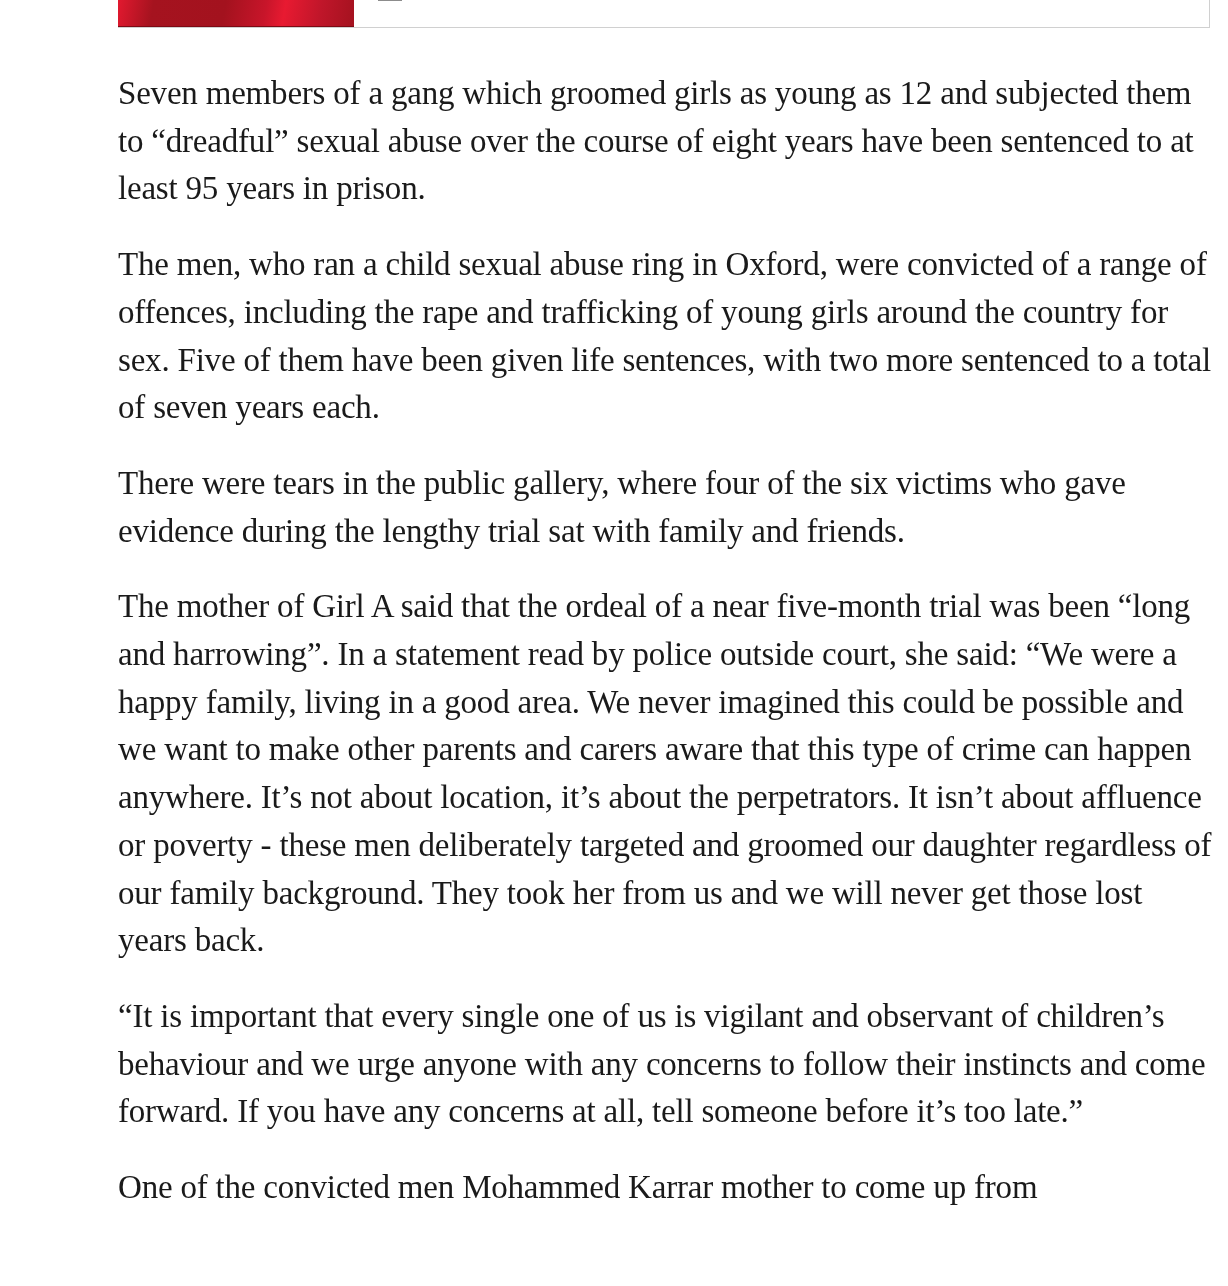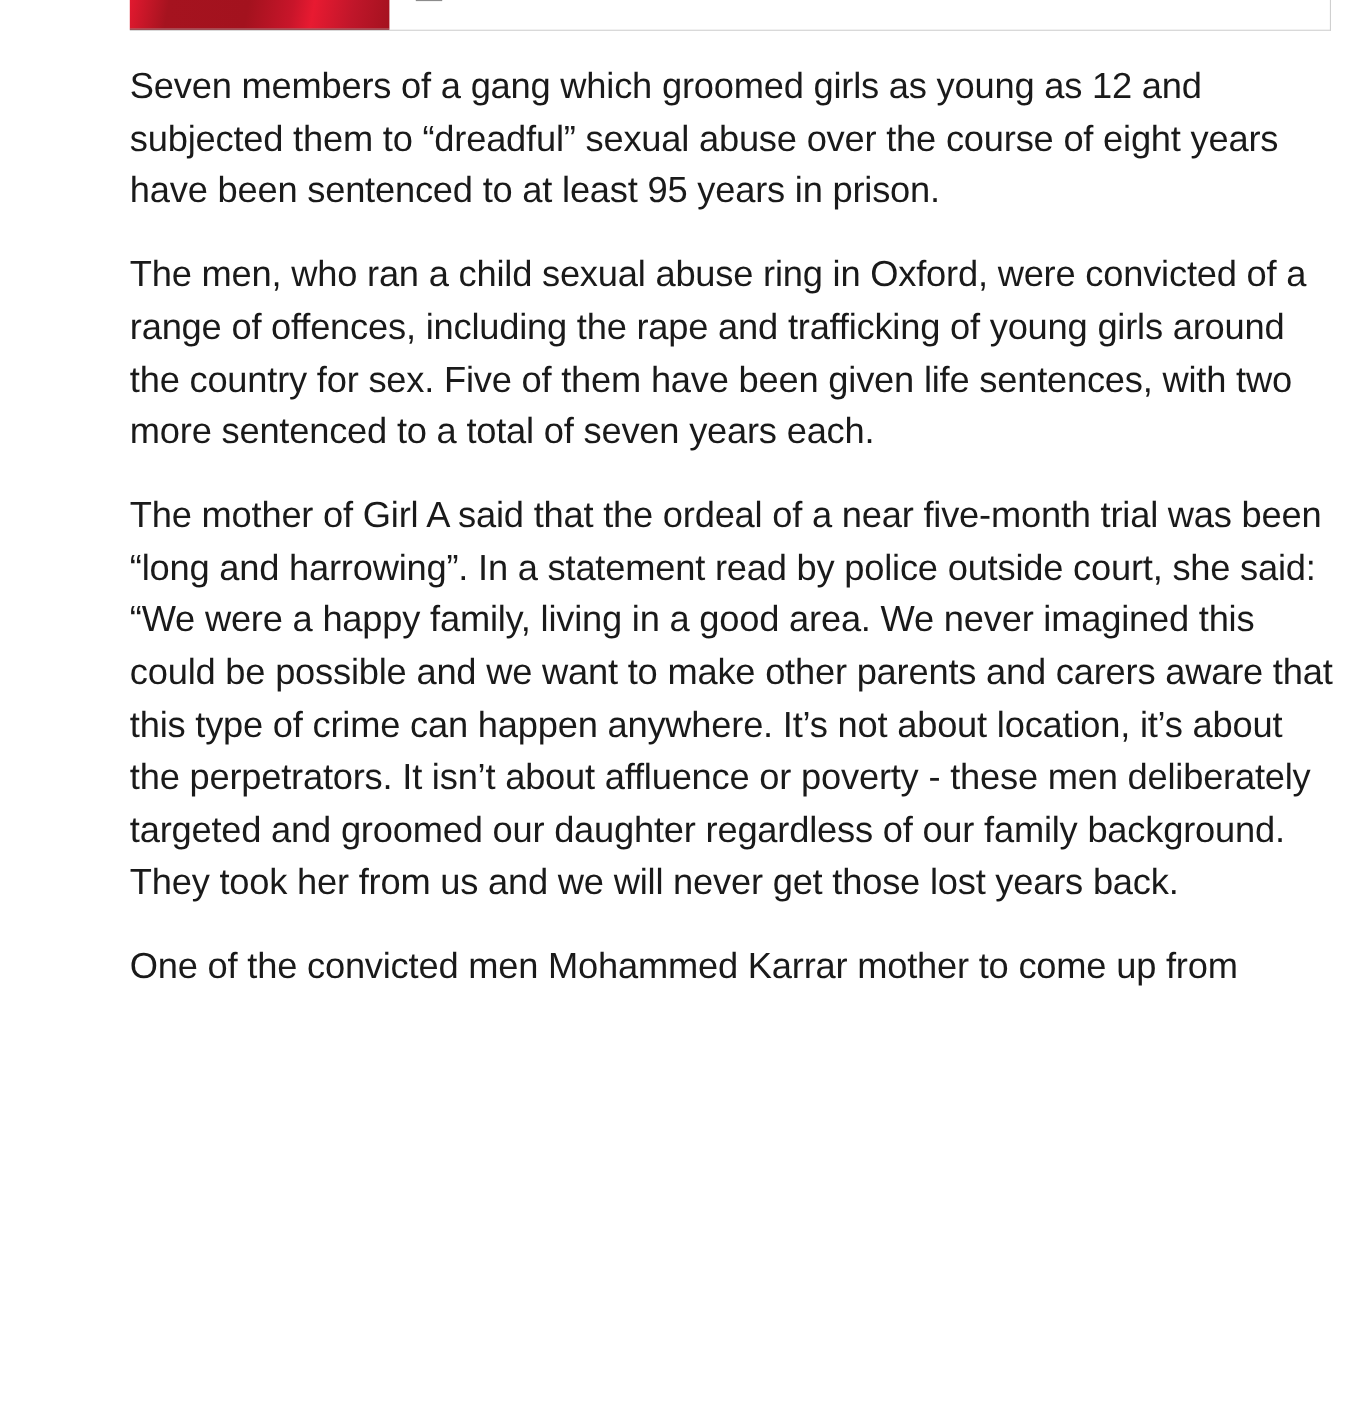--- a/index.html
+++ b/index.html
@@ -37,38 +37,40 @@
     position: absolute;
     left: 260px;
     top: 0;
     width: 24px;
     height: 1px;
     background: #8c8c8c;
   }
   .article {
     position: absolute;
     left: 118px;
-    top: 54px;
+    top: 70px;
     width: 1100px;
-    font-family: Liberation Sans, sans-serif;
+    font-family: Liberation Serif, serif;
     font-size: 33px;
     line-height: 47.7px;
     color: #1a1a1a;
     letter-spacing: -0.2px;
   }
   .article p {
     margin: 0 0 28px 0;
   }
 </style>
 </head>
 <body>
 
 <div class="top-bar">
   <div class="red-banner"></div>
   <div class="grey-mark"></div>
 </div>
 
 <div class="article">
   <p>Seven members of a gang which groomed girls as young as 12 and subjected them to “dreadful” sexual abuse over the course of eight years have been sentenced to at least 95 years in prison.</p>
   <p>The men, who ran a child sexual abuse ring in Oxford, were convicted of a range of offences, including the rape and trafficking of young girls around the country for sex. Five of them have been given life sentences, with two more sentenced to a total of seven years each.</p>
+  <p>There were tears in the public gallery, where four of the six victims who gave evidence during the lengthy trial sat with family and friends.</p>
   <p>The mother of Girl A said that the ordeal of a near five-month trial was been “long and harrowing”. In a statement read by police outside court, she said: “We were a happy family, living in a good area. We never imagined this could be possible and we want to make other parents and carers aware that this type of crime can happen anywhere. It’s not about location, it’s about the perpetrators. It isn’t about affluence or poverty - these men deliberately targeted and groomed our daughter regardless of our family background. They took her from us and we will never get those lost years back.</p>
+  <p>“It is important that every single one of us is vigilant and observant of children’s behaviour and we urge anyone with any concerns to follow their instincts and come forward. If you have any concerns at all, tell someone before it’s too late.”</p>
   <p>One of the convicted men Mohammed Karrar mother to come up from</p>
 </div>
 
 </body></html>

